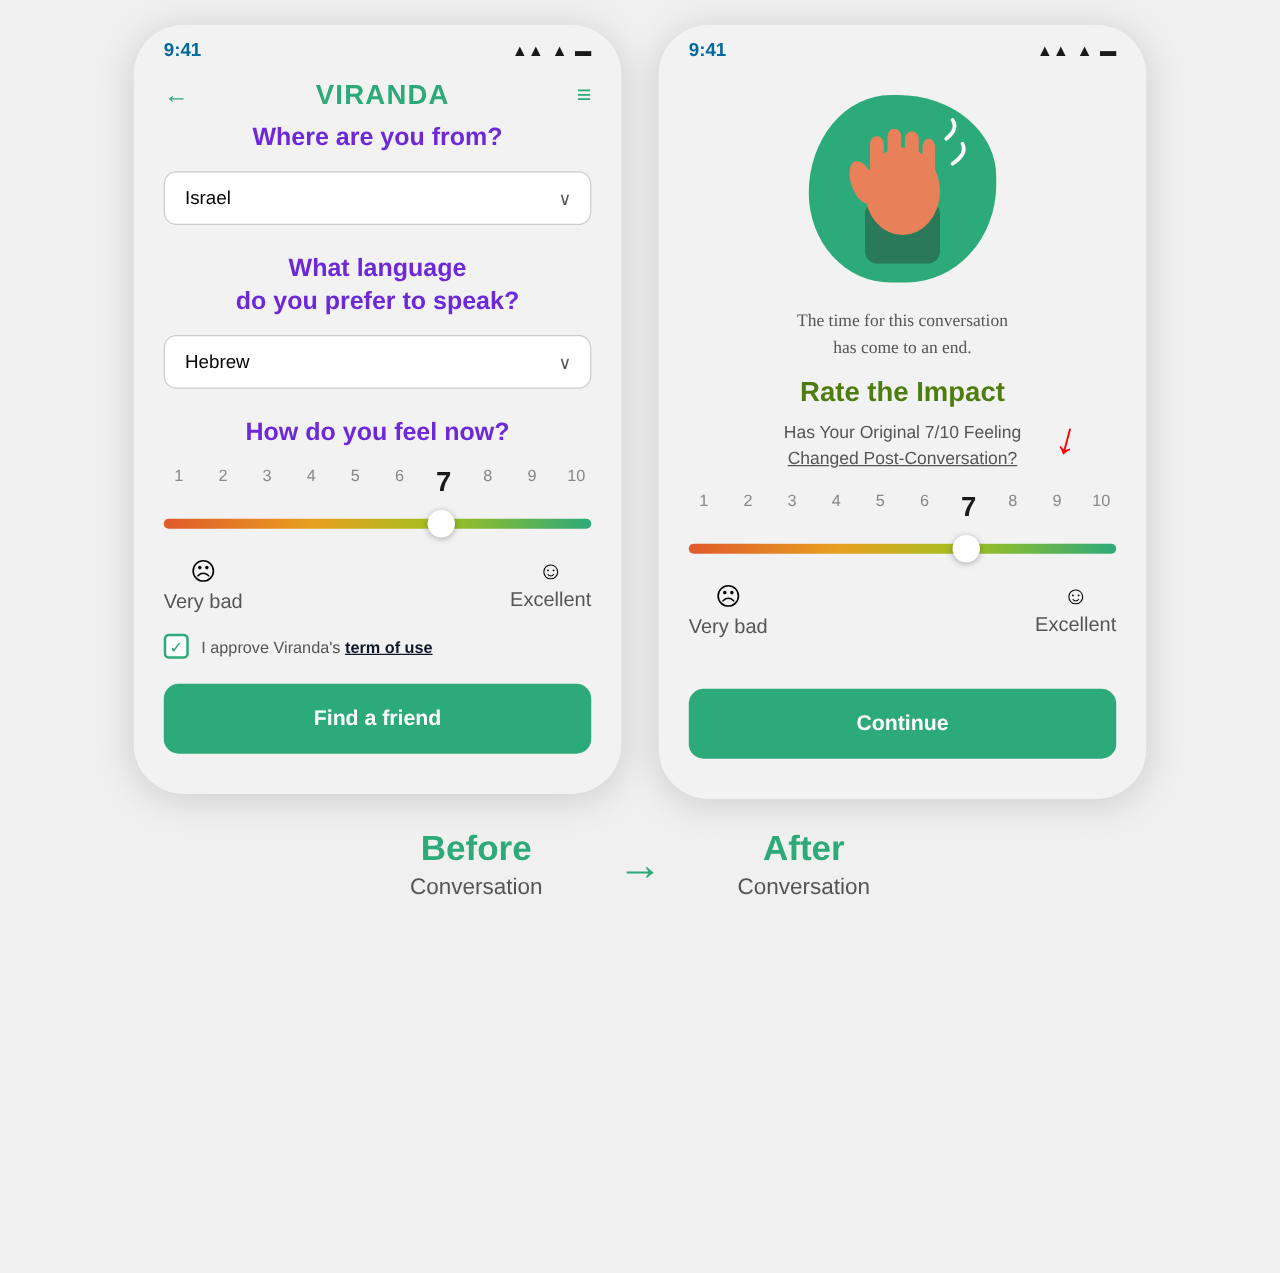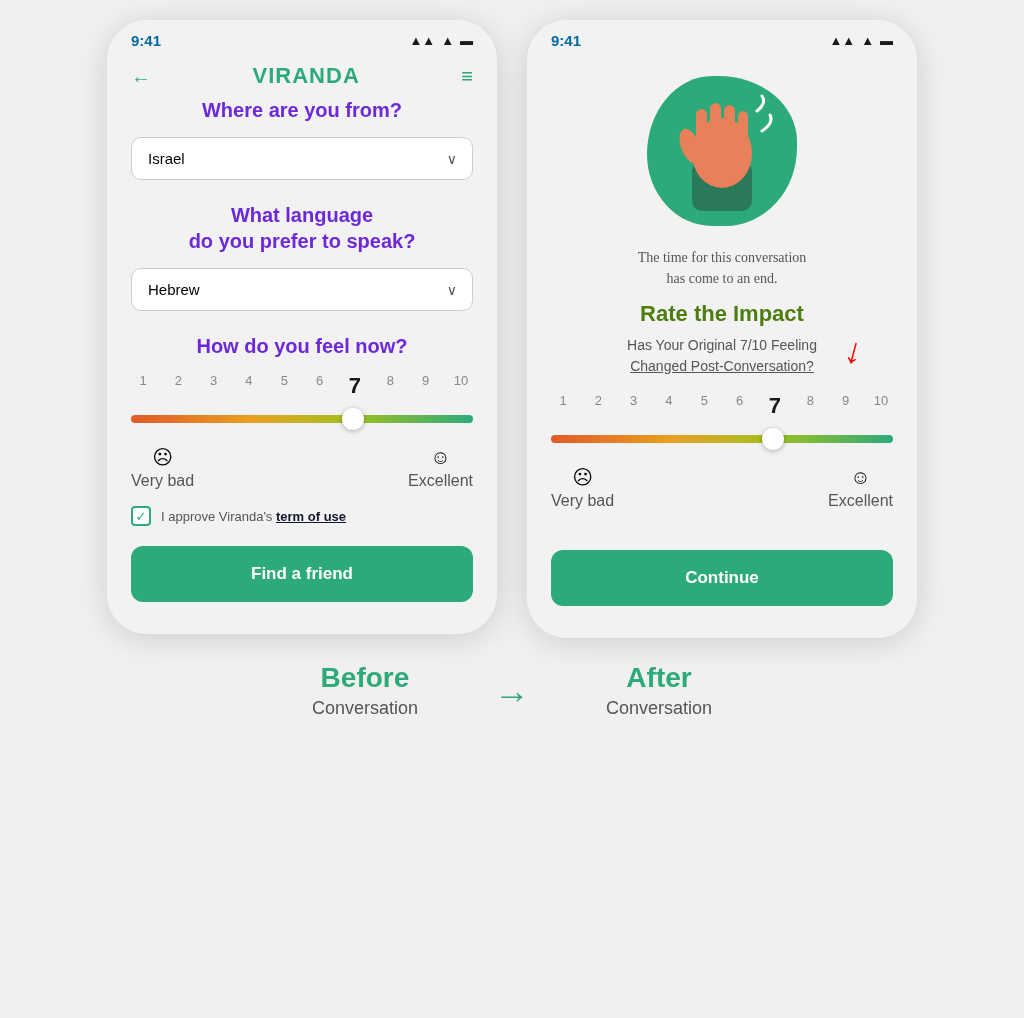--- a/index.html
+++ b/index.html
@@ -288,21 +288,21 @@
     .underlined {
       text-decoration: underline;
     }
 
     
     .bottom-section {
       display: flex;
       flex-direction: row;
       align-items: center;
       justify-content: center;
-      gap: 76px;
+      gap: 60px;
       margin-top: 24px;
       width: 100%;
     }
     .label-block {
       display: flex;
       flex-direction: column;
       align-items: center;
       gap: 4px;
     }
     .label-main {

